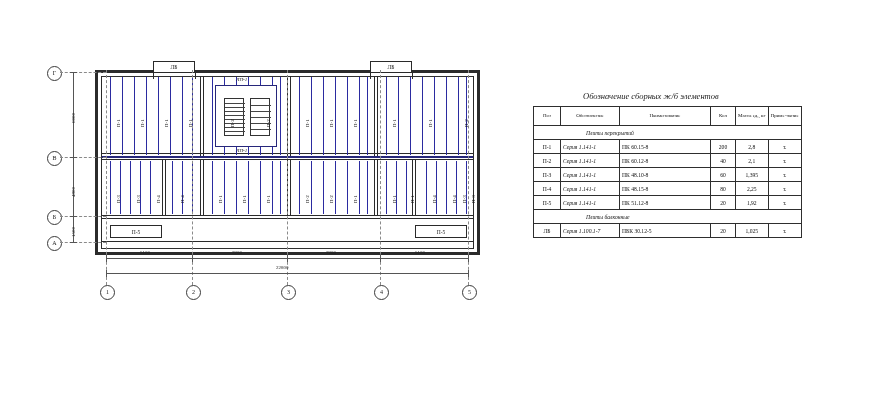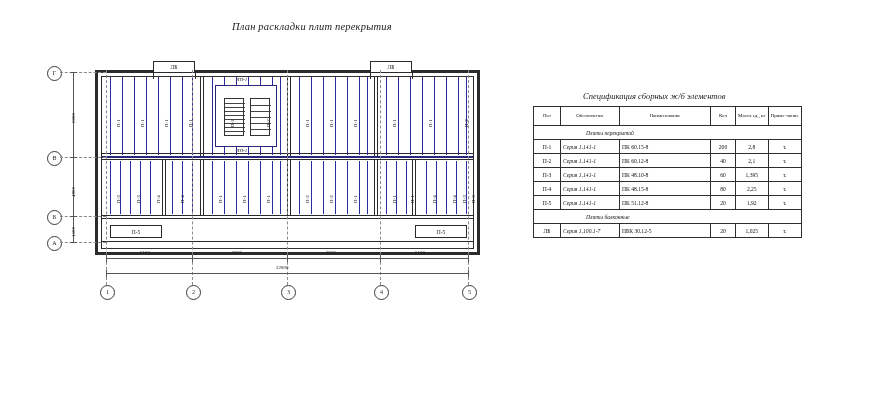--- a/index.html
+++ b/index.html
@@ -213,21 +213,20 @@
     padding-left: 52px;
     font-style: italic;
   }
   .spec .italic { font-style: italic; }
 </style>
 </head>
 <body>
 
 <div class="root">
 
-  <div class="plan-title">План раскладки плит перекрытия</div>
 
   <div class="plan">
 
     <div class="outer-wall"></div>
     <div class="inner-field"></div>
 
     <div class="lb-box" style="left:113px; top:6px; width:42px;">ЛБ</div>
     <div class="lb-box" style="left:330px; top:6px; width:42px;">ЛБ</div>
     <div class="vline" style="left:113px; top:18px; width:1px; height:6px;"></div>
     <div class="vline" style="left:155px; top:18px; width:1px; height:6px;"></div>
@@ -428,21 +427,21 @@
     <div class="dim-text" style="left:192px; top:195px;">7200</div>
     <div class="dim-text" style="left:286px; top:195px;">7200</div>
     <div class="dim-text" style="left:375px; top:195px;">5100</div>
 
     <div class="dim dim-h" style="left:66px; top:218px; width:362px;"></div>
     <div class="dim dim-v" style="left:66px; top:215px; height:7px;"></div>
     <div class="dim dim-v" style="left:428px; top:215px; height:7px;"></div>
     <div class="dim-text" style="left:236px; top:210px;">22800</div>
   </div>
 
-  <div class="spec-title">Спецификация сборных ж/б элементов</div>
+  <div class="spec-title">Обозначение сборных ж/б элементов</div>
 
   <table class="spec">
     <thead>
       <tr>
         <td class="c-pos">Поз</td>
         <td class="c-oboz">Обозначение</td>
         <td class="c-naim">Наименование</td>
         <td class="c-kol">Кол</td>
         <td class="c-mass">Масса ед., кг</td>
         <td class="c-prim">Приме-чание</td>

